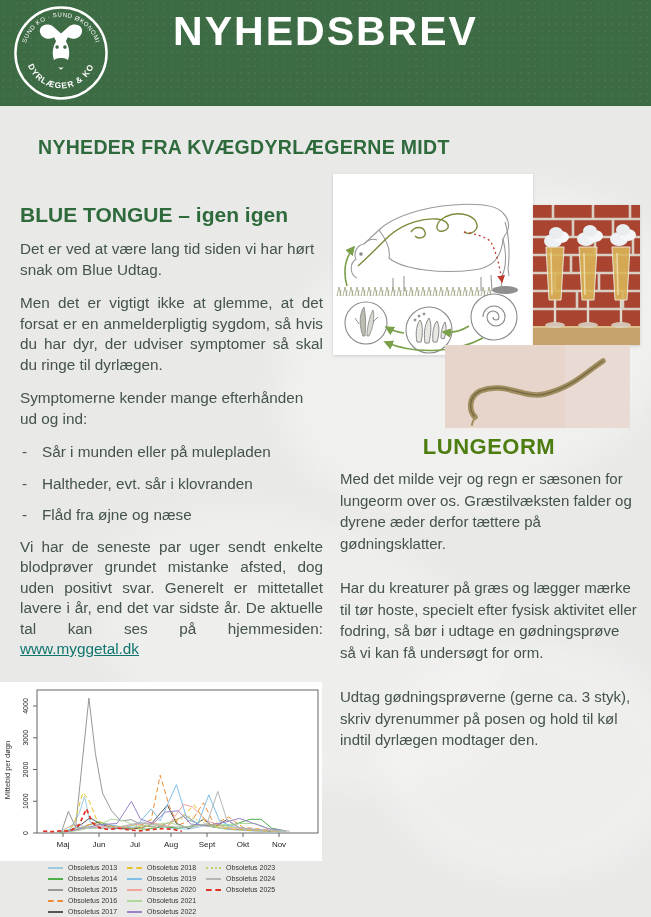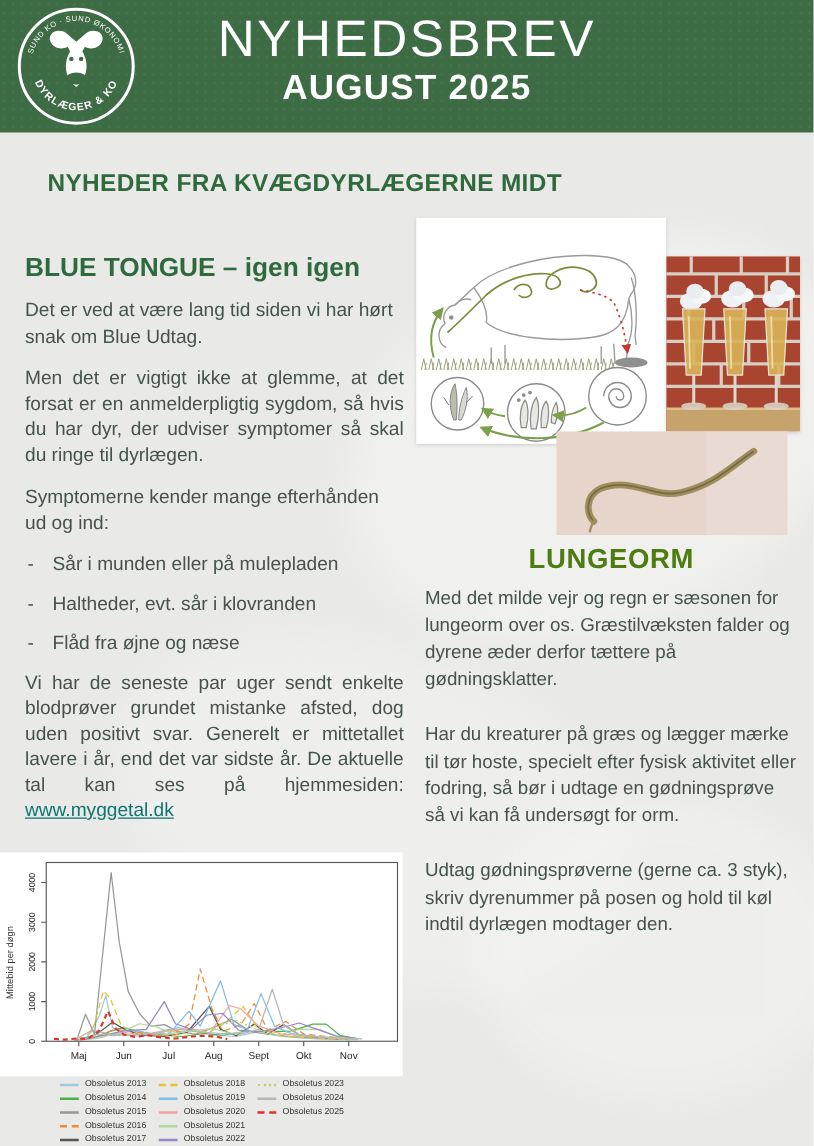--- a/index.html
+++ b/index.html
@@ -8,21 +8,21 @@
   
   .wm{position:absolute;background:#f6f6f5;opacity:.55;filter:blur(14px);border-radius:50%;pointer-events:none;}
   .wm1{left:270px;top:200px;width:420px;height:300px;transform:rotate(-25deg);}
   .wm2{left:90px;top:520px;width:420px;height:260px;transform:rotate(20deg);opacity:.4;}
   .wm3{left:380px;top:640px;width:300px;height:240px;opacity:.45;}
 
   
   .header{position:absolute;left:0;top:0;width:651px;height:106px;background:#3d6b44;
     background-image:radial-gradient(rgba(255,255,255,.06) 1px,transparent 1px);background-size:7px 7px;}
   .titles{position:absolute;left:0;right:0;top:8px;text-align:center;color:#fff;}
-  .t1{font-size:41px;font-weight:normal;letter-spacing:2px;line-height:46px;text-align:center;}
+  .t1{font-size:41px;font-weight:bold;letter-spacing:2px;line-height:46px;text-align:center;}
   .t2{font-size:28px;font-weight:bold;letter-spacing:1px;line-height:32px;}
   .logo{position:absolute;left:12px;top:4px;}
 
   .section-title{position:absolute;left:38px;top:136px;width:580px;margin:0;
     color:#2e6a3c;font-size:19.5px;font-weight:bold;letter-spacing:.3px;}
 
   
   .col-left{position:absolute;left:20px;top:203px;width:303px;color:#44534b;}
   .col-left h3{margin:0 0 12px 0;color:#2e6a3c;font-size:21px;font-weight:bold;}
   .col-left p{margin:0 0 13px 0;font-size:15.3px;line-height:20.5px;}
@@ -76,21 +76,20 @@
       </text>
       <g>
         <path fill="#ffffff" d="M50,30 L42,23 C35,18 26,23 29,30 C31,35 38,37 43,34 L45,38 C39,48 41,60 50,67 C59,60 61,48 55,38 L57,34 C62,37 69,35 71,30 C74,23 65,18 58,23 Z"></path>
         <ellipse cx="50" cy="60" rx="8.5" ry="5" fill="#3d6b44"></ellipse>
         <circle cx="46" cy="44" r="1.8" fill="#3d6b44"></circle>
         <circle cx="54" cy="44" r="1.8" fill="#3d6b44"></circle>
       </g>
     </svg>
     <div class="titles">
       <div class="t1">NYHEDSBREV</div>
-      <div class="t2">AUGUST 2025</div>
     </div>
   </div>
 
   <h2 class="section-title">NYHEDER FRA KVÆGDYRLÆGERNE MIDT</h2>
 
   <div class="col-left">
     <h3>BLUE TONGUE – igen igen</h3>
     <p>Det er ved at være lang tid siden vi har hørt snak om Blue Udtag.</p>
     <p class="just">Men det er vigtigt ikke at glemme, at det forsat er en anmelderpligtig sygdom, så hvis du har dyr, der udviser symptomer så skal du ringe til dyrlægen.</p>
     <p>Symptomerne kender mange efterhånden ud og ind:</p>

